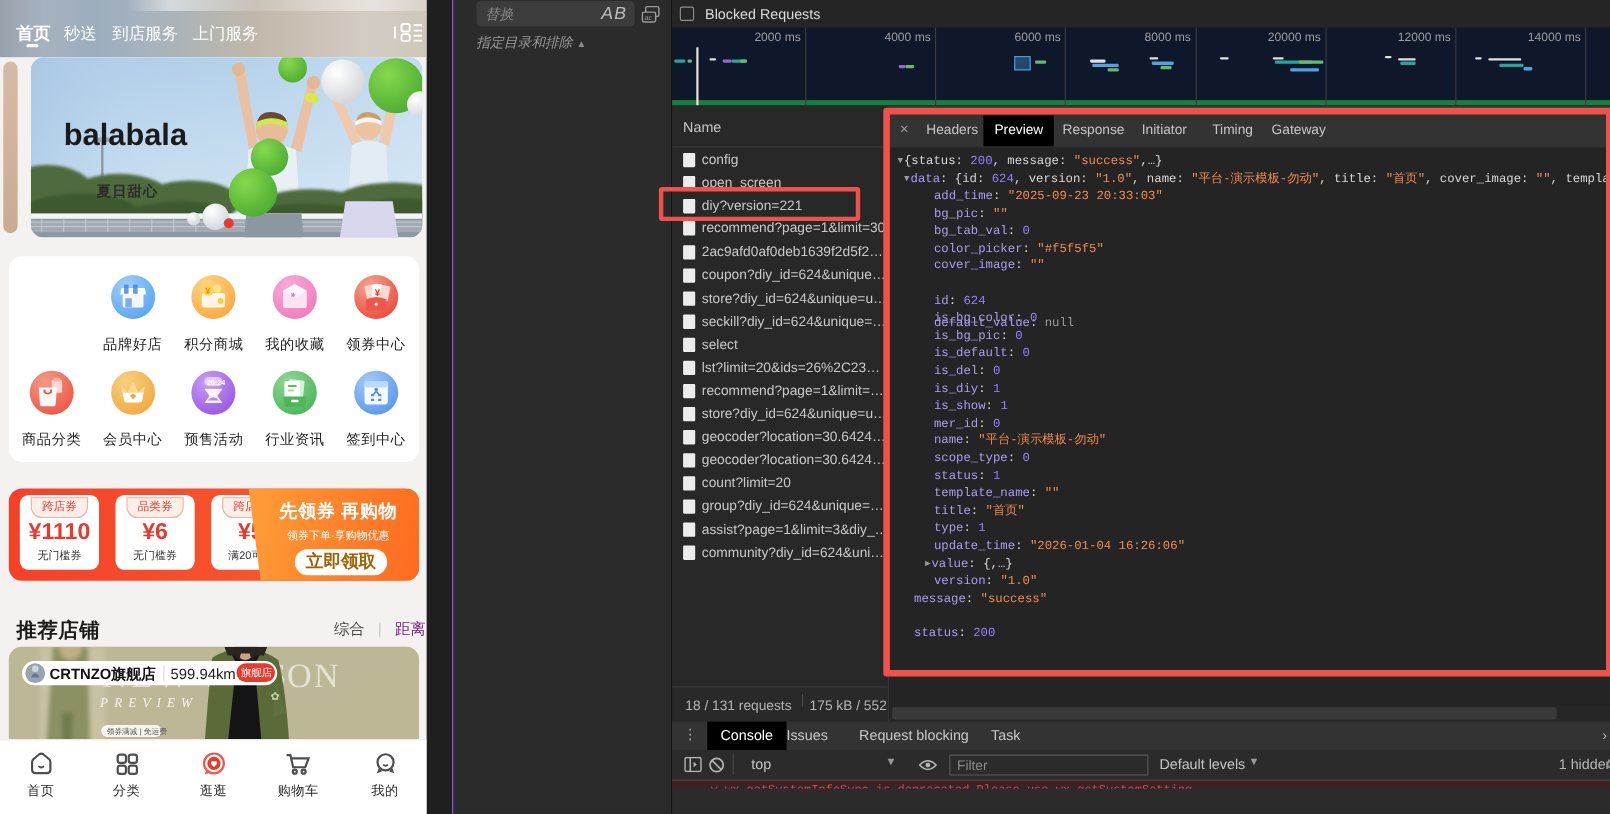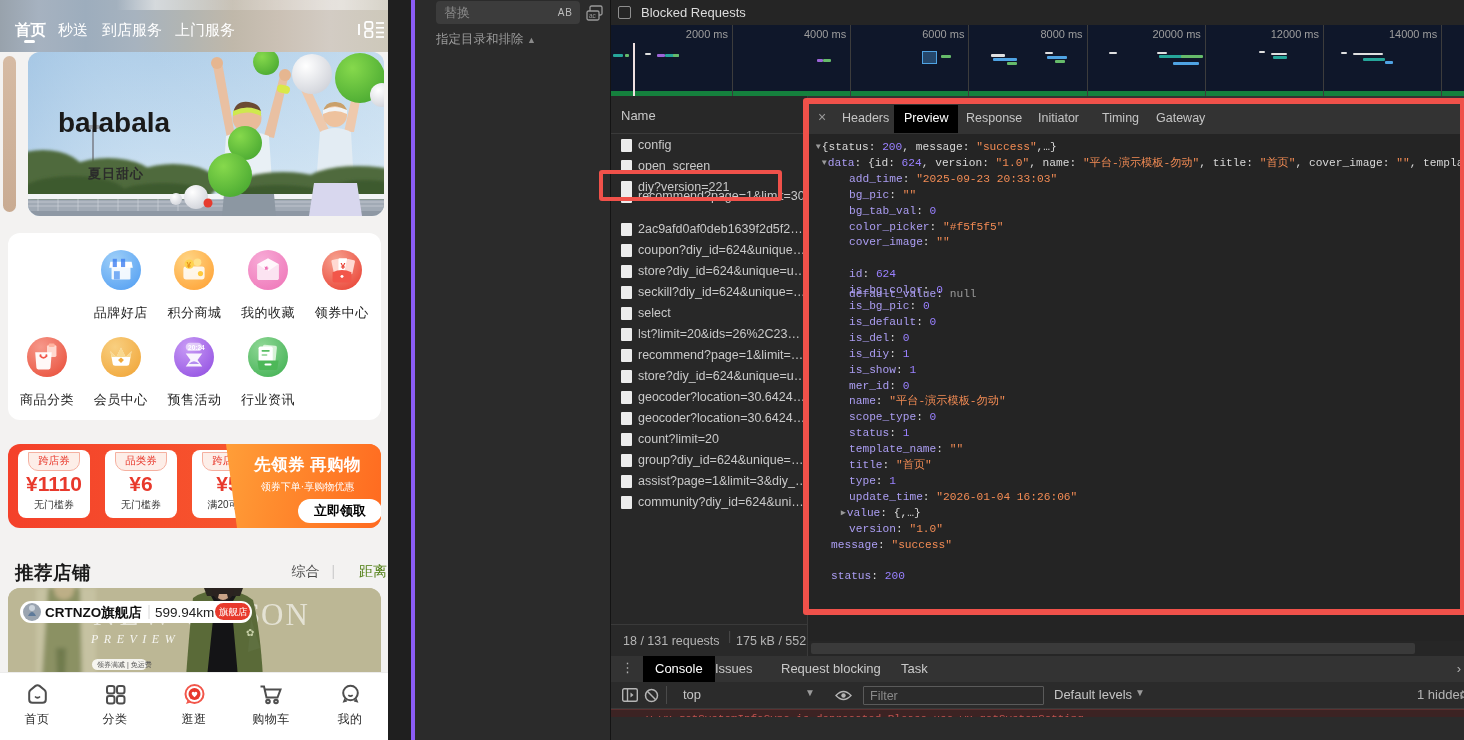--- a/index.html
+++ b/index.html
@@ -35,43 +35,43 @@
   background:linear-gradient(90deg,#f4412a 0%,#f7542d 60%,#fb6c31 100%); }
 .ccard { position:absolute; top:6px; width:72px; height:68px; background:#fff; border-radius:8px; text-align:center; }
 .ctag { display:inline-block; margin-top:2px; font-size:10.5px; color:#e8392c; border:1px solid #f5b0a0; border-radius:0 0 10px 10px; padding:1px 9px 2px; background:#fdeee8;}
 .cprice { font-size:21px; color:#e8392c; font-weight:bold; margin-top:1px; }
 .cfoot { font-size:10px; color:#333; margin-top:2px; }
 #cpromo { position:absolute; left:200px; top:0; width:173px; height:84px;
   background:linear-gradient(100deg,#ffa43c 0%,#ff8c2e 40%,#ff6a20 100%);
   clip-path:polygon(18px 0, 173px 0, 173px 84px, 29px 84px); }
 .cpt1 { text-align:center; color:#fff; font-weight:bold; font-size:16.5px; margin-top:10px; letter-spacing:0.5px; padding-left:26px;}
 .cpt2 { text-align:center; color:#fff; font-size:10px; margin-top:4px; letter-spacing:0; padding-left:26px;}
-.cbtn { width:84px; height:24px; background:#fff; border-radius:12px; margin:5px 0 0 90px; text-align:center; line-height:24px; font-size:13px; font-weight:bold; color:#000000;}
+.cbtn { width:84px; height:24px; background:#fff; border-radius:12px; margin:5px 0 0 60px; text-align:center; line-height:24px; font-size:16px; font-weight:bold; color:#a16207;}
 
 
 #rechead { position:absolute; left:0; top:556px; width:400px; height:28px; }
 #rechead .h { position:absolute; left:15px; top:4px; font-size:18.5px; font-weight:bold; color:#1a1a1a; letter-spacing:0.5px;}
 #rechead .r { position:absolute; right:13px; top:7px; font-size:14px; color:#4a4a4a; }
-#rechead .r em { font-style:normal; color:#4d7c0f; margin-left:20px; }
+#rechead .r em { font-style:normal; color:#701a75; margin-left:8px; }
 #rechead .r i { font-style:normal; color:#ccc; margin-left:8px; }
 
 
 #store { position:absolute; left:8px; top:588px; width:373px; height:89px; border-radius:12px 12px 0 0; overflow:hidden; background:#bcb795; }
 
 
 #tabbar { position:absolute; left:0; top:672px; width:388px; height:68px; background:#fff; border-top:1px solid #ececec; }
 .titem { position:absolute; top:9px; width:60px; text-align:center; }
 .titem svg { display:block; margin:0 auto; }
 .tlabel { font-size:12px; color:#2b2b2b; margin-top:4px; letter-spacing:0.5px;}
 
 
 #gutter { position:absolute; left:388px; top:0; width:23px; height:740px; background:#1f1f1f; }
-#spanel { position:absolute; left:411px; top:0; width:199px; height:740px; background:#2b2b2b; border-left:4px solid #8b5cf6; }
+#spanel { position:absolute; left:411px; top:0; width:199px; height:740px; background:#2b2b2b; border-left:1px solid #8b5cf6;font-style:italic; }
 #sinput { position:absolute; left:21px; top:1px; width:144px; height:23px; background:#3c3c3c; border-radius:4px; color:#8a8a8a; font-size:13px; line-height:23px; padding-left:8px; }
-#sinput .ab { position:absolute; right:7px; top:0; color:#bdbdbd; font-size:10px; font-weight:normal; letter-spacing:1px;}
+#sinput .ab { position:absolute; right:7px; top:0; color:#bdbdbd; font-size:16px; font-weight:normal; letter-spacing:1px;}
 #sdir { position:absolute; left:21px; top:31px; color:#9a9a9a; font-size:12.5px; }
 
 
 #net { position:absolute; left:610px; top:0; width:854px; height:740px; background:#282828; border-left:1px solid #141414; }
 #blockrow { position:absolute; left:0; top:0; width:854px; height:25px; background:#252525; }
 #blockrow .cb { position:absolute; left:7px; top:6px; width:13px; height:13px; border:1.5px solid #8f8f8f; border-radius:2px; }
 #blockrow .lb { position:absolute; left:30px; top:5px; color:#dcdcdc; font-size:13px; }
 #overview { position:absolute; left:0; top:25px; width:854px; height:71px; background:#0f172a; border-bottom:5px solid #15803d; }
 .gline { position:absolute; top:0; width:1px; height:71px; background:#3c3c3c; }
 .tlab { position:absolute; top:3px; font-size:11px; color:#9e9e9e; }
@@ -337,20 +337,32 @@
             <svg width="24" height="24" viewBox="0 0 24 24" style="position:absolute;left:8px;top:8px;">
               <rect x="7" y="2" width="12" height="14" rx="1.5" fill="#d8f2d8" transform="rotate(6 13 9)"></rect>
               <rect x="4" y="3" width="12" height="14" rx="1.5" fill="#fff"></rect>
               <rect x="6.5" y="6" width="7" height="1.6" rx="0.8" fill="#57bd62"></rect>
               <rect x="6.5" y="9.5" width="5" height="1.6" rx="0.8" fill="#a5dcaa"></rect>
               <path d="M3 15 L21 15 L20 21.5 Q20 23 18.5 23 L5.5 23 Q4 23 4 21.5 Z" fill="#4db858"></path>
               <rect x="9" y="17.5" width="6" height="1.8" rx="0.9" fill="#fff"></rect>
             </svg>
           </div>
           <div class="glabel">行业资讯</div>
+        </div>
+        <div class="gitem" style="left: 300.8px; top: 104px;">
+          <div class="gico" style="background:radial-gradient(circle at 35% 25%, #a3c8f9, #4a8ee8)">
+            <svg width="24" height="24" viewBox="0 0 24 24" style="position:absolute;left:8px;top:8px;">
+              <rect x="3" y="3" width="18" height="18" rx="2.5" fill="#fff" opacity="0.92"></rect>
+              <rect x="3" y="3" width="18" height="5" rx="2.5" fill="#bcd9fb"></rect>
+              <circle cx="12" cy="9.5" r="1.4" fill="#4a8ee8"></circle>
+              <path d="M8 14 l2.5 0 M13.5 14 l2.5 0 M8 17.5 l2.5 0 M13.5 17.5 l2.5 0" stroke="#4a8ee8" stroke-width="1.6"></path>
+              <path d="M12 11 l-3 3.2 M12 11 l3 3.2" stroke="#4a8ee8" stroke-width="1.2"></path>
+            </svg>
+          </div>
+          <div class="glabel">签到中心</div>
         </div>
       </div>
 
   <div id="coupon">
     <div class="ccard" style="left:10px;">
       <div class="ctag">跨店券</div><div class="cprice">¥1110</div><div class="cfoot">无门槛券</div>
     </div>
     <div class="ccard" style="left:97px;">
       <div class="ctag">品类券</div><div class="cprice">¥6</div><div class="cfoot">无门槛券</div>
     </div>
@@ -536,21 +548,21 @@
             <div class="tx">config</div>
           </div>
           <div class="nrow" style="top: 59.5px;">
             <div class="ic"></div>
             <div class="tx">open_screen</div>
           </div>
           <div class="nrow" style="top: 80.5px;">
             <div class="ic"></div>
             <div class="tx">diy?version=221</div>
           </div>
-          <div class="nrow" style="top: 90px; text-decoration: underline;">
+          <div class="nrow" style="top: 101px; text-decoration: underline;">
             <div class="ic"></div>
             <div class="tx">recommend?page=1&amp;limit=30</div>
           </div>
           <div class="nrow" style="top: 122.5px;">
             <div class="ic"></div>
             <div class="tx">2ac9afd0af0deb1639f2d5f2…</div>
           </div>
           <div class="nrow" style="top: 143.5px;">
             <div class="ic"></div>
             <div class="tx">coupon?diy_id=624&amp;unique…</div>

